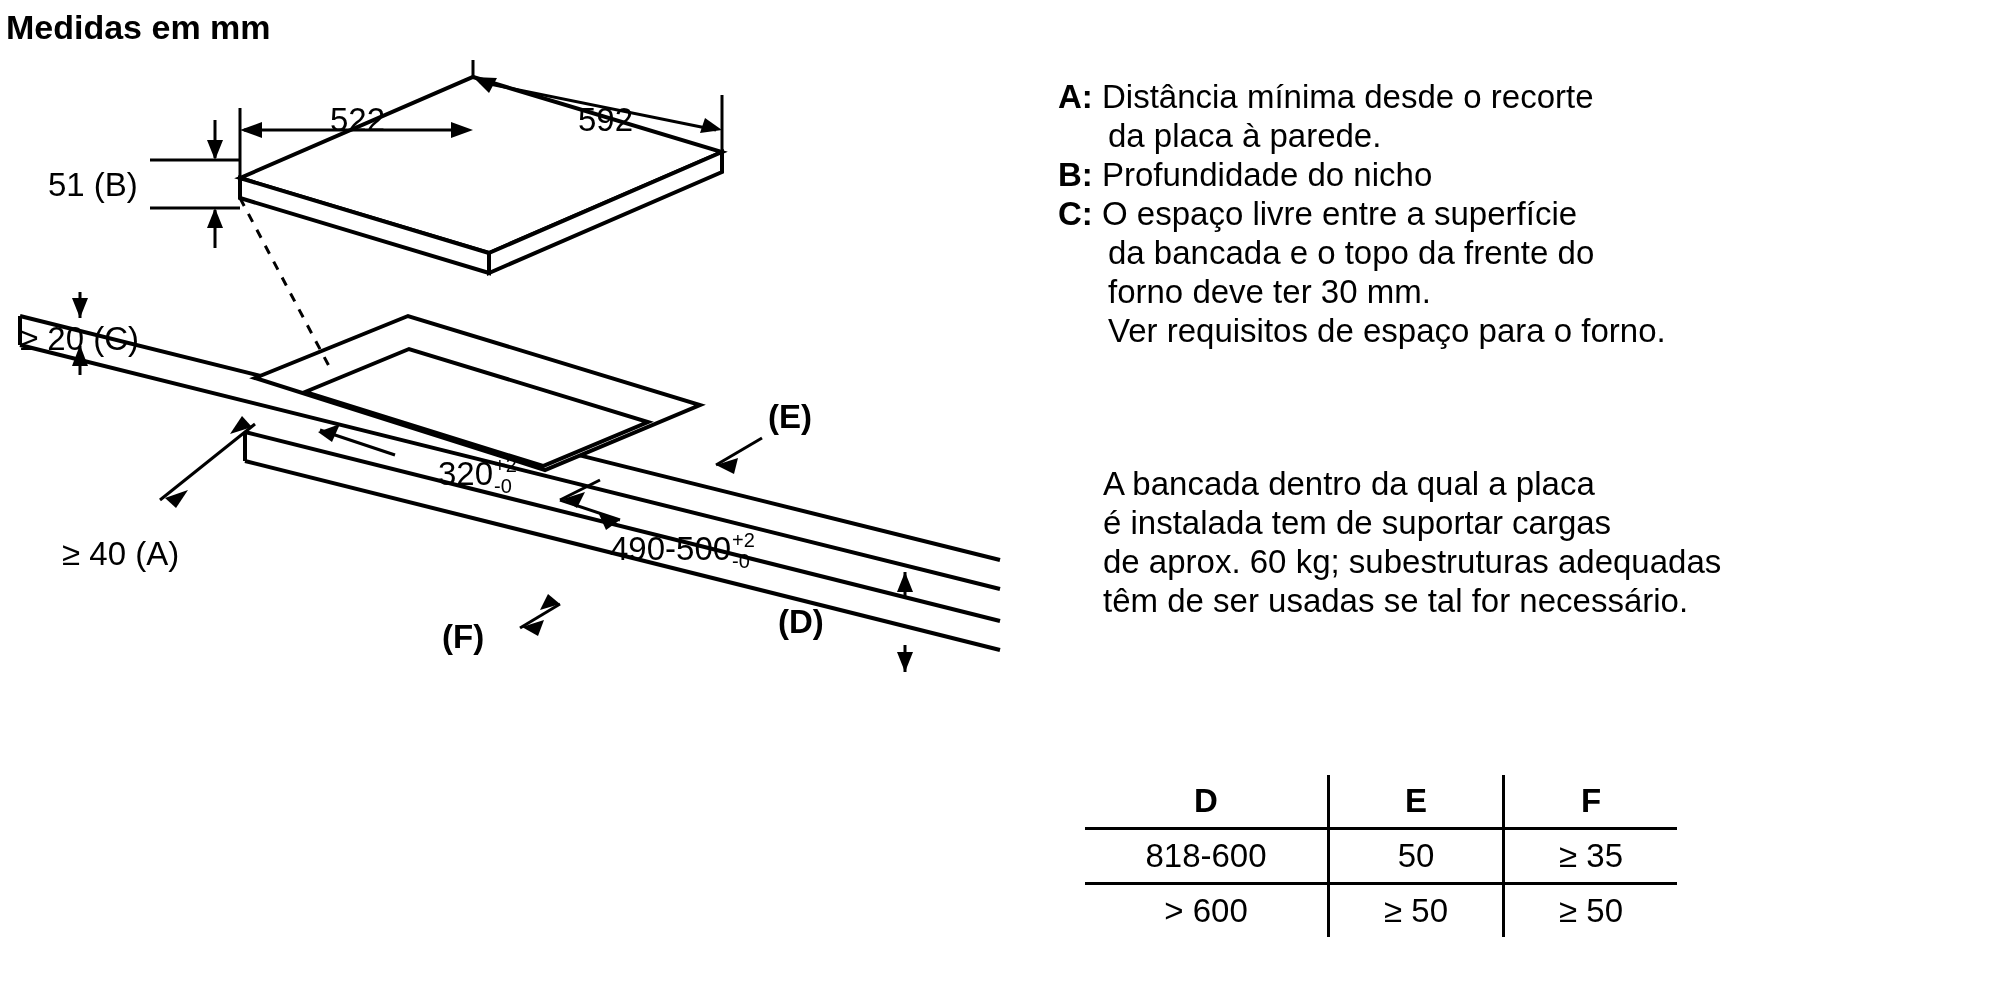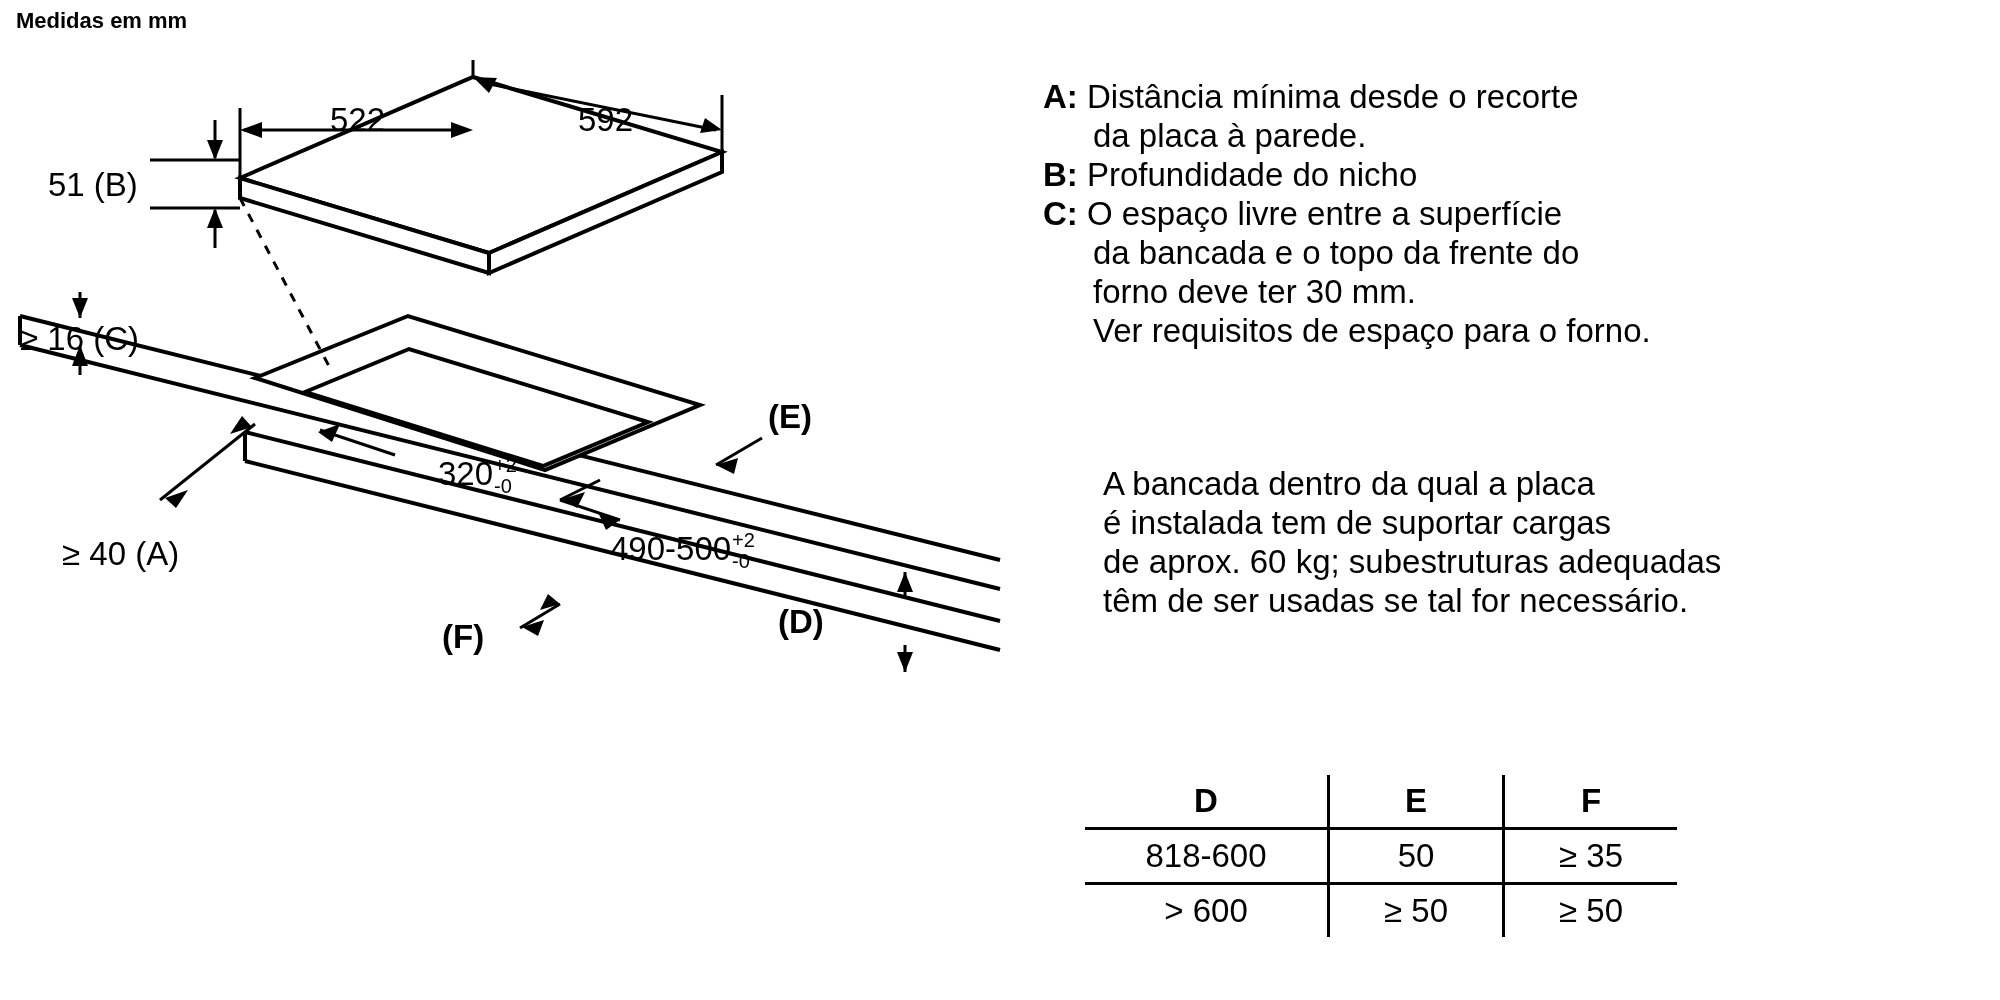--- a/index.html
+++ b/index.html
@@ -17,23 +17,23 @@
   }
   .page {
     position: relative;
     width: 2000px;
     height: 1000px;
   }
 
   
   #headline {
     position: absolute;
-    left: 16px;
+    left: 6px;
     top: 8px;
-    font-size: 22px;
+    font-size: 34px;
     font-weight: bold;
     letter-spacing: 0px;
     white-space: nowrap;
   }
 
   
   #drawing {
     position: absolute;
     left: 0px;
     top: 0px;
@@ -75,20 +75,21 @@
     position: absolute;
     left: 1043px;
     top: 78px;
     width: 920px;
   }
   .legend-letter {
     font-weight: bold;
   }
   .legend-block {
     margin-bottom: 0px;
+    margin-left: 15px;
   }
   .legend-line {
     font-size: 33px;
     line-height: 1.18;
     white-space: nowrap;
   }
   .indent { padding-left: 50px; }
 
   #paragraph {
     position: absolute;
@@ -238,21 +239,21 @@
       </g>
       <polygon points="522,627 544,620 538,636" fill="#000" stroke="none"></polygon>
       <polygon points="560,604 540,610 548,594" fill="#000" stroke="none"></polygon>
 
     </g>
   </svg>
 
   <div class="dim" id="dim-522">522</div>
   <div class="dim" id="dim-592">592</div>
   <div class="dim" id="dim-51B"><span>51 (B)</span></div>
-  <div class="dim" id="dim-16C"><span>≥ 16 (C)</span></div>
+  <div class="dim" id="dim-16C"><span>≥ 20 (C)</span></div>
   <div class="dim" id="dim-40A"><span>≥ 40 (A)</span></div>
 
   <div class="dim" id="dim-560">
     <span>320</span><span class="sup"><span>+2</span><span>-0</span></span>
   </div>
 
   <div class="dim" id="dim-490">
     <span>490-500</span><span class="sup"><span>+2</span><span>-0</span></span>
   </div>
 

